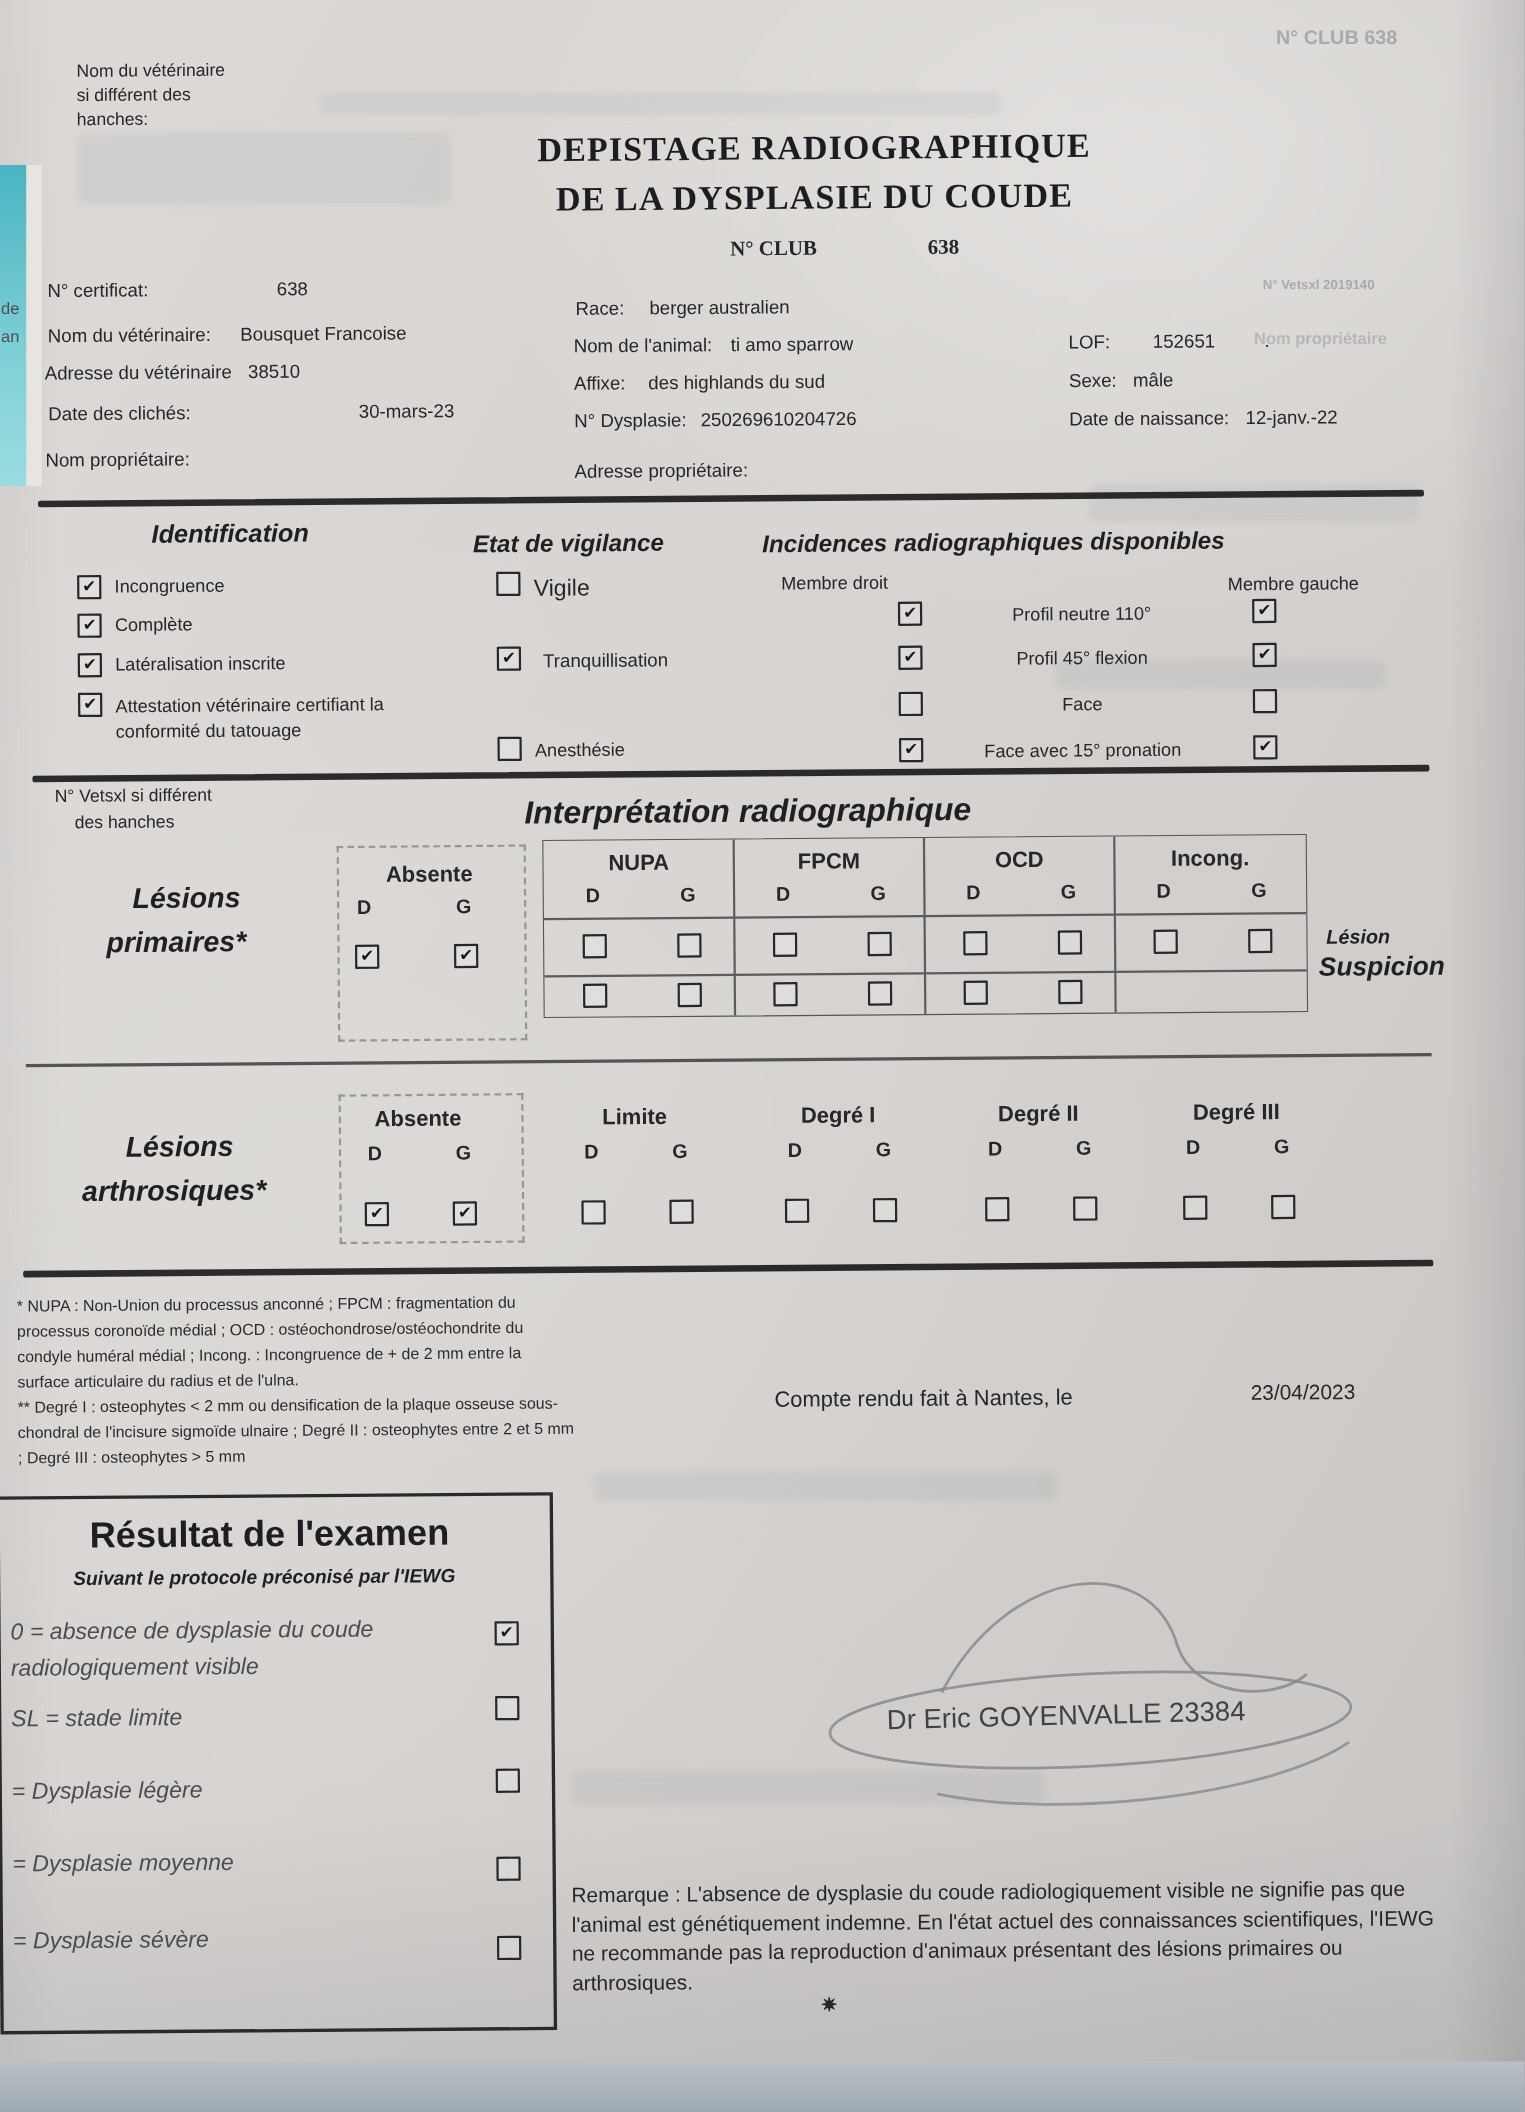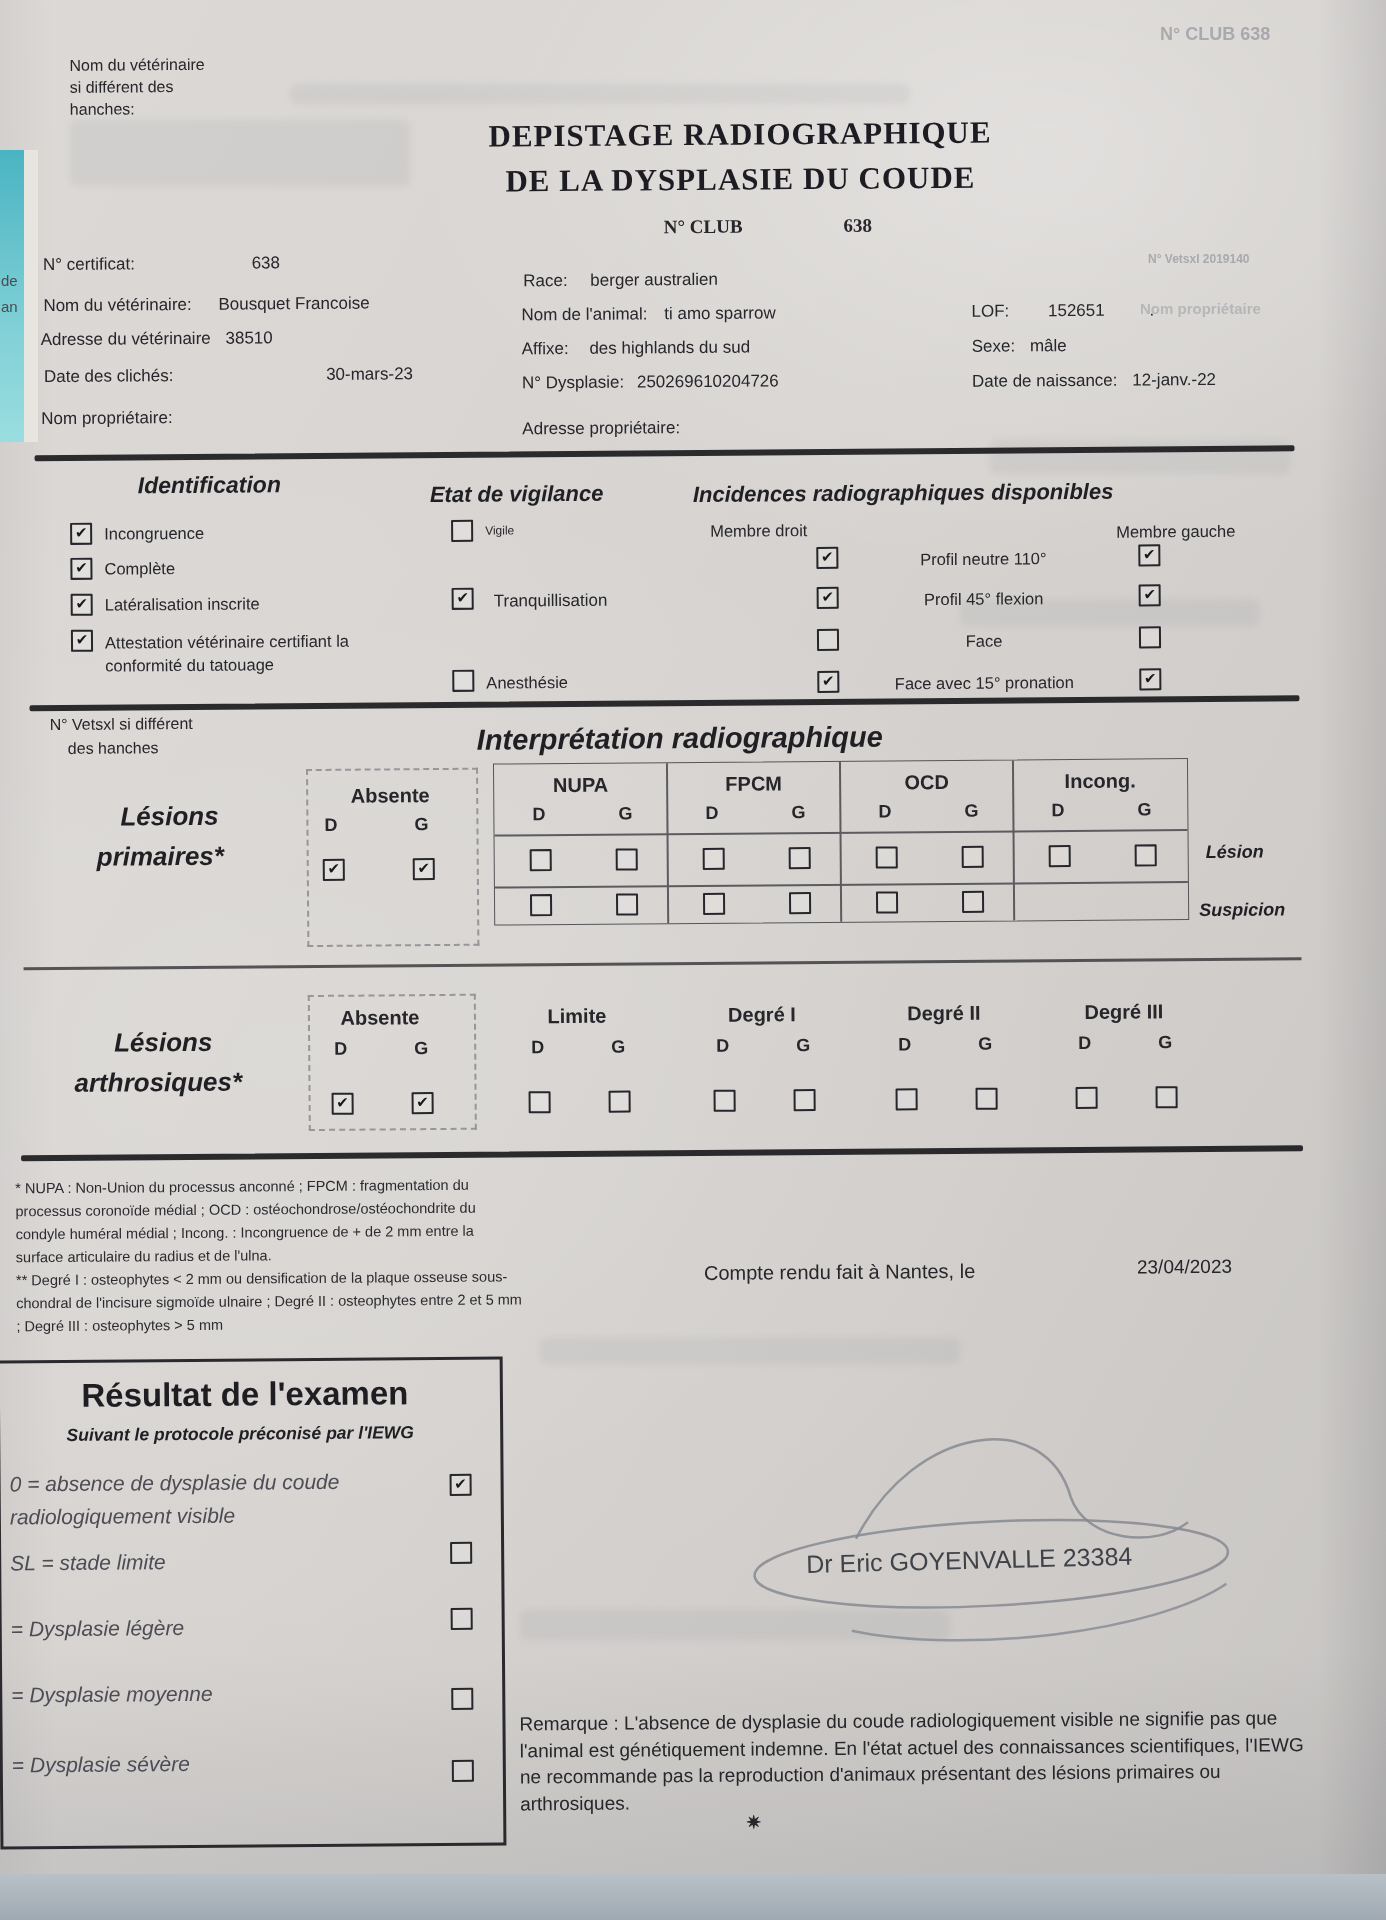--- a/index.html
+++ b/index.html
@@ -125,21 +125,21 @@
     <div class="abs" style="left:106px;top:520px;font-size:16.5px;">Incongruence</div>
     <span class="cb checked" style="left:72px;top:553px;">✔</span>
     <div class="abs" style="left:106px;top:555px;font-size:16.5px;">Complète</div>
     <span class="cb checked" style="left:72px;top:589px;">✔</span>
     <div class="abs" style="left:106px;top:591px;font-size:16.5px;">Latéralisation inscrite</div>
     <span class="cb checked" style="left:72px;top:625px;">✔</span>
     <div class="abs" style="left:106px;top:627px;width:292px;font-size:16.5px;line-height:23px;">Attestation vétérinaire certifiant la conformité du tatouage</div>
 
     <div class="abs bi" style="left:432px;top:480px;font-size:22px;">Etat de vigilance</div>
     <span class="cb" style="left:453px;top:518px;"></span>
-    <div class="abs" style="left:487px;top:522px;font-size:12px;">Vigile</div>
+    <div class="abs" style="left:487px;top:522px;font-size:21px;">Vigile</div>
     <span class="cb checked" style="left:453px;top:586px;">✔</span>
     <div class="abs" style="left:495px;top:590px;font-size:17px;">Tranquillisation</div>
     <span class="cb" style="left:453px;top:668px;"></span>
     <div class="abs" style="left:487px;top:672px;font-size:16.5px;">Anesthésie</div>
 
     <div class="abs bi" style="left:695px;top:482px;font-size:22px;">Incidences radiographiques disponibles</div>
     <div class="abs" style="left:712px;top:522px;font-size:16.5px;">Membre droit</div>
     <div class="abs" style="left:1118px;top:526px;font-size:16.5px;">Membre gauche</div>
 
     <span class="cb checked" style="left:818px;top:548px;">✔</span>
@@ -205,21 +205,21 @@
       <span class="cb" style="left:554px;top:85px;"></span>
       <span class="cb" style="left:640px;top:85px;"></span>
       <span class="cb" style="left:35px;top:130px;"></span>
       <span class="cb" style="left:121px;top:130px;"></span>
       <span class="cb" style="left:208px;top:130px;"></span>
       <span class="cb" style="left:294px;top:130px;"></span>
       <span class="cb" style="left:381px;top:130px;"></span>
       <span class="cb" style="left:467px;top:130px;"></span>
     </div>
     <div class="abs bi" style="left:1205px;top:846px;font-size:18px;">Lésion</div>
-    <div class="abs bi" style="left:1198px;top:904px;font-size:18px;">Suspicion</div>
+    <div class="abs bi" style="left:1198px;top:870px;font-size:24px;">Suspicion</div>
 
     <div class="thinrule" style="left:22px;top:962px;width:1278px;"></div>
 
     <div class="abs bi" style="left:112px;top:1018px;font-size:26px;line-height:40px;">
       <div>Lésions</div>
       <div style="margin-left:-40px;">arthrosiques*</div>
     </div>
     <div class="dashed" style="left:306px;top:992px;width:164px;height:132px;"></div>
 
     <div class="abs b ctr" style="left:308px;top:1004px;width:140px;font-size:20px;">Absente</div>

